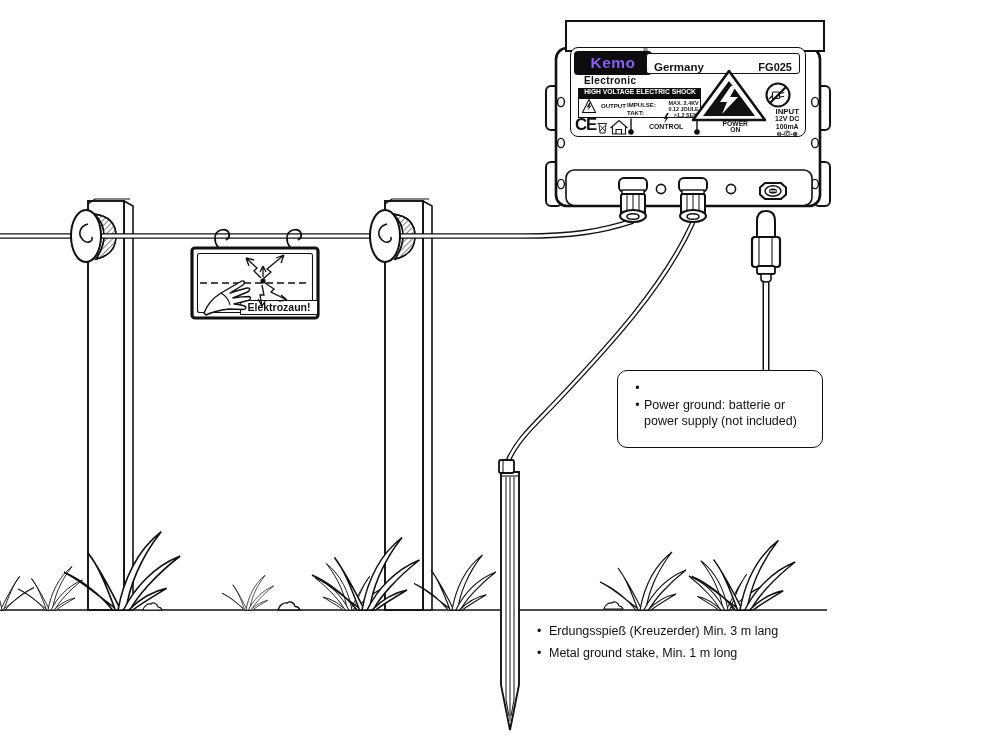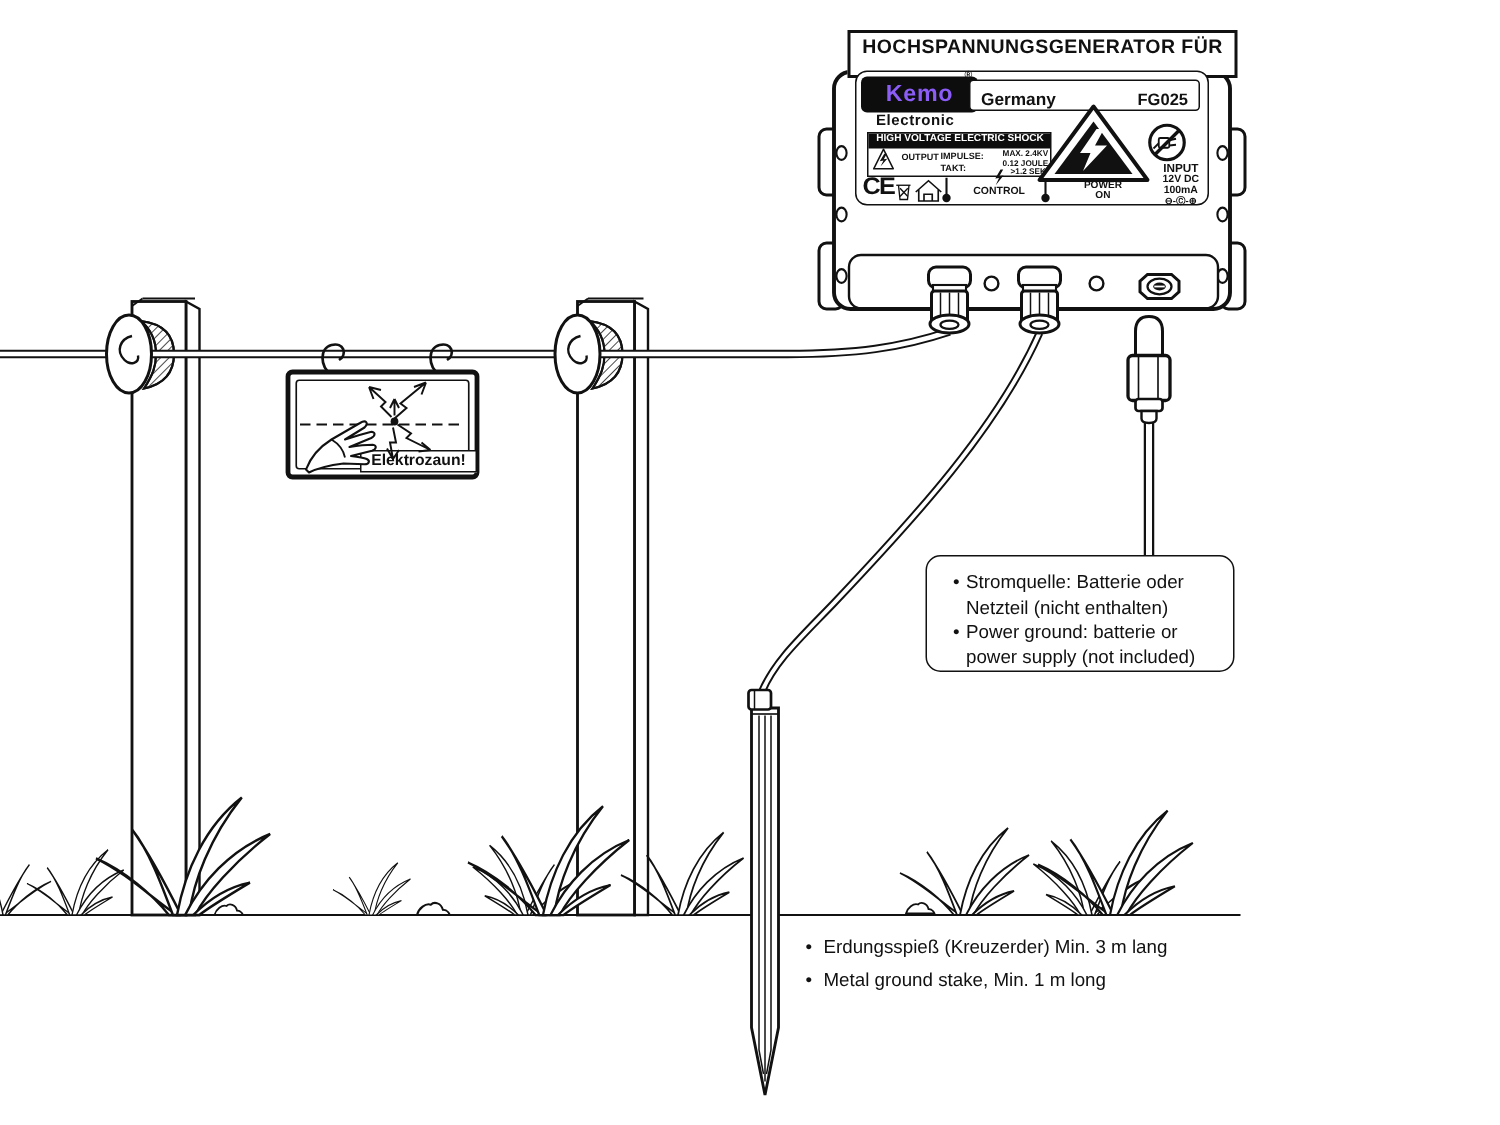--- a/index.html
+++ b/index.html
@@ -195,21 +195,20 @@
       <path d="M757,238 V221 Q757,211 766,211 Q775,211 775,221 V238 Z" fill="#fff" stroke="#111" stroke-width="2"></path>
       <rect x="752" y="237" width="28" height="30" rx="3" fill="#fff" stroke="#111" stroke-width="2.2"></rect>
       <line x1="759" y1="238" x2="759" y2="266" stroke="#111" stroke-width="1.1"></line>
       <line x1="772" y1="238" x2="772" y2="266" stroke="#111" stroke-width="1.1"></line>
       <rect x="757" y="266" width="18" height="8" rx="2" fill="#fff" stroke="#111" stroke-width="1.8"></rect>
       <path d="M761,274 h10 v5 q0,3 -5,3 q-5,0 -5,-3 Z" fill="#fff" stroke="#111" stroke-width="1.6"></path>
     </g>
   </svg>
 
   <div class="ov title-box">
-    <div>HOCHSPANNUNGSGENERATOR FÜR</div>
   </div>
 
   <div class="ov label-plate"></div>
 
   <div class="ov kemo-box">Kemo</div>
   <div class="ov kemo-reg t">®</div>
   <div class="ov germany-bar">
     <span class="g">Germany</span>
     <span class="m">FG025</span>
   </div>
@@ -249,24 +248,20 @@
     <span style="display:block">12V DC</span>
     <span style="display:block">100mA</span>
     <span style="display:block; font-size:11px;">⊖-Ⓒ-⊕</span>
   </span>
 
   <div class="ov ez-box">Elektrozaun!</div>
 
   <div class="ov anno-box">
     <div class="anno-row">
       <span class="b">•</span>
-      <div>
-        <div>Stromquelle: Batterie oder</div>
-        <div>Netzteil (nicht enthalten)</div>
-      </div>
     </div>
     <div class="anno-row">
       <span class="b">•</span>
       <div>
         <div>Power ground: batterie or</div>
         <div>power supply (not included)</div>
       </div>
     </div>
   </div>
 

